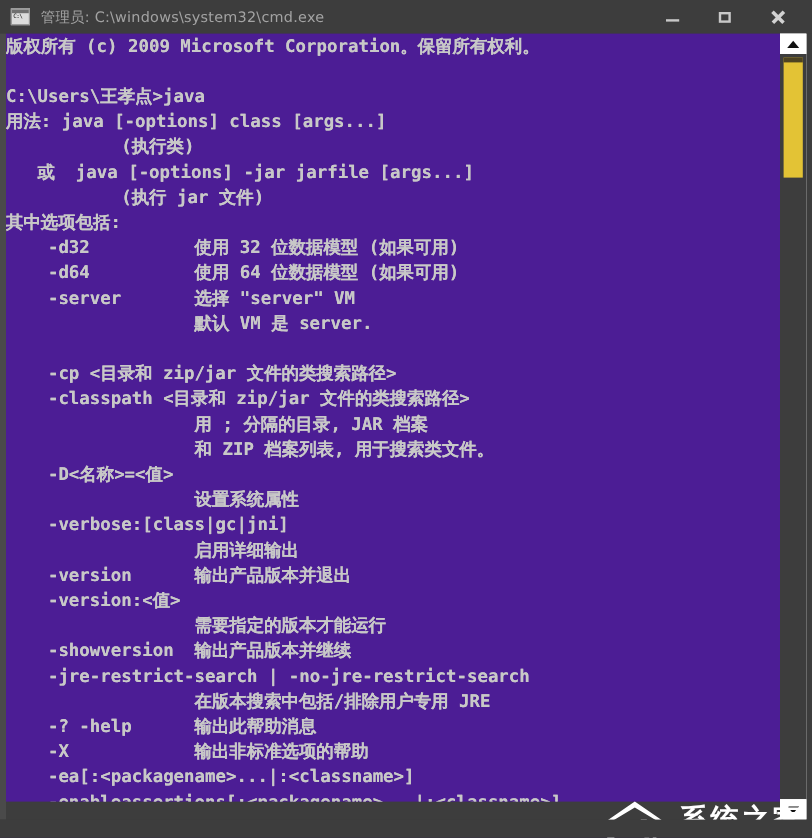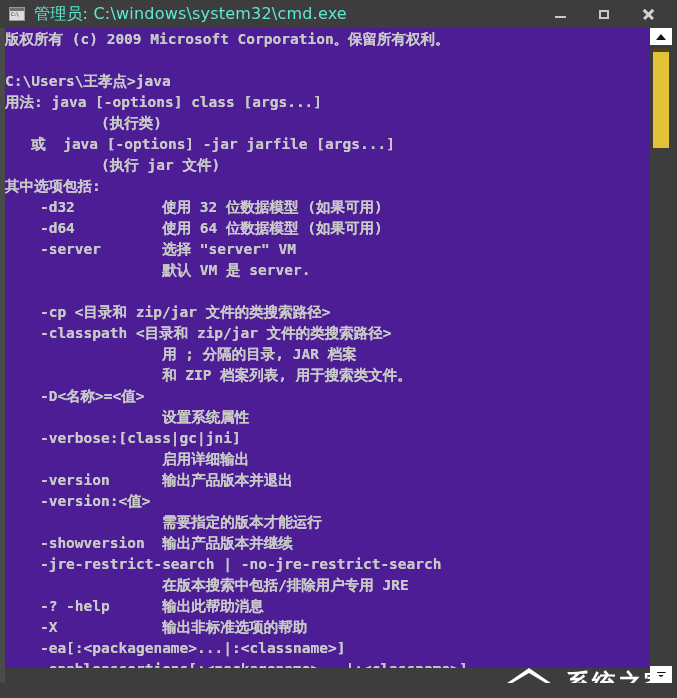--- a/index.html
+++ b/index.html
@@ -54,23 +54,23 @@
     position: absolute;
     left: 1px; top: 3px;
     font-family: "DejaVu Sans Mono", monospace;
     font-size: 5px;
     line-height: 7px;
     color: #111;
     letter-spacing: -0.5px;
   }
   #title-text {
     margin-left: 9px;
-    color: #5eead4;
+    color: #a3a3a3;
     font-family: "DejaVu Sans", sans-serif;
-    font-size: 16px;
+    font-size: 12px;
     white-space: nowrap;
     letter-spacing: 0.2px;
   }
   .win-btn {
     position: absolute;
     top: 0;
     height: 28px;
     width: 34px;
     display: flex;
     align-items: center;

